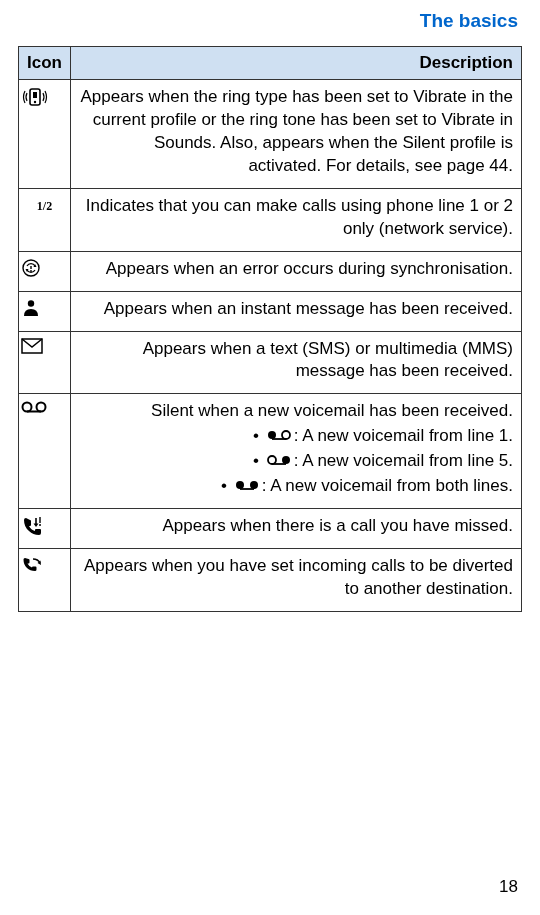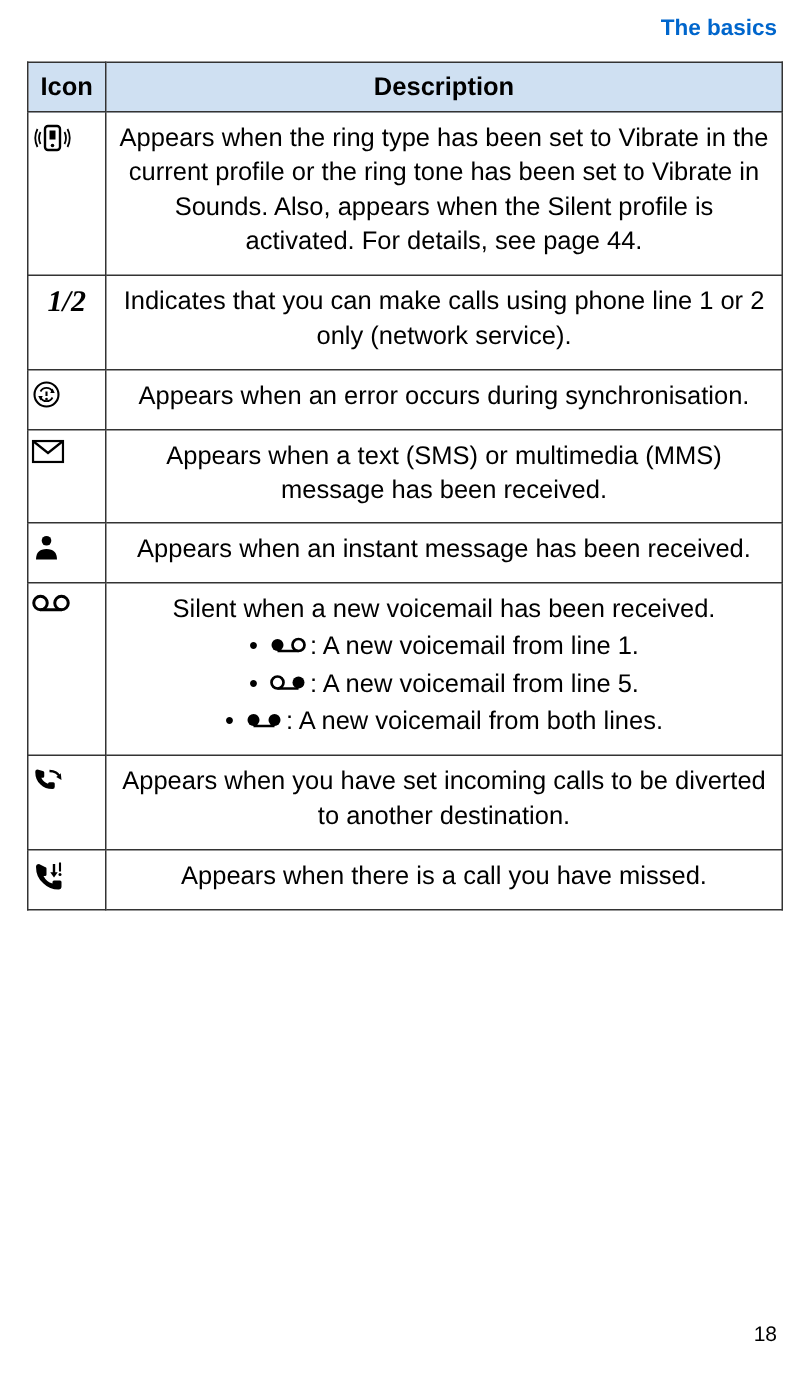--- a/index.html
+++ b/index.html
@@ -10,31 +10,31 @@
     font-family: Verdana, Geneva, sans-serif;
     font-size: 17px;
     color: #000;
     position: relative;
     padding: 0 18px;
   }
   .breadcrumb {
     text-align: right;
     color: #0066cc;
     font-weight: bold;
-    font-size: 15px;
+    font-size: 19px;
     padding: 10px 4px 14px 0;
   }
   table.icon-table {
     border-collapse: collapse;
     width: 100%;
   }
   table.icon-table th, table.icon-table td {
     border: 1px solid #333;
     vertical-align: top;
-    text-align: center;
+    text-align: right;
   }
   table.icon-table th {
     background: #cfe0f2;
     font-weight: bold;
     padding: 6px 8px;
     font-size: 17px;
   }
   table.icon-table th.col-icon { width: 52px; }
   table.icon-table td.col-icon {
     text-align: center;
@@ -50,21 +50,21 @@
   .sub-bullet-line { margin-top: 2px; }
   .inline-icon {
     display: inline-block;
     vertical-align: middle;
     margin: 0 2px;
   }
   .page-num {
     position: absolute;
     bottom: 18px;
     right: 22px;
-    font-size: 14px;
+    font-size: 17px;
   }
   svg { display: block; }
   .inline-icon svg { display: inline-block; }
 </style>
 </head>
 <body>
 
 <div class="breadcrumb">The basics</div>
 
 <table class="icon-table">
@@ -90,21 +90,21 @@
           </svg>
         </span>
       </td>
       <td class="col-desc">
         <span>Appears when the ring type has been set to </span><span class="bold">Vibrate</span><span> in the current profile or the ring tone has been set to </span><span class="bold">Vibrate</span><span> in Sounds. Also, appears when the Silent profile is activated. For details, see page 44.</span>
       </td>
     </tr>
 
     <tr>
       <td class="col-icon">
-        <span style="font-weight:bold;font-size:20px;font-family:Georgia,serif;font-style:italic;">1/2</span>
+        <span style="font-weight:bold;font-size:12px;font-family:Georgia,serif;">1/2</span>
       </td>
       <td class="col-desc">Indicates that you can make calls using phone line 1 or 2 only (network service).</td>
     </tr>
 
 
 
     <tr>
       <td class="col-icon">
         <span>
           <svg width="20" height="20" viewBox="0 0 20 20">
@@ -117,39 +117,39 @@
             <circle cx="10" cy="13" r="0.9" fill="#000"></circle>
           </svg>
         </span>
       </td>
       <td class="col-desc">Appears when an error occurs during synchronisation.</td>
     </tr>
 
     <tr>
       <td class="col-icon">
         <span>
+          <svg width="20" height="20" viewBox="0 0 20 20">
+            <circle cx="10" cy="5.5" r="3.2" fill="#000"></circle>
+            <path d="M3 18 Q3 11 10 11 Q17 11 17 18 Z" fill="#000"></path>
+          </svg>
+        </span>
+      </td>
+      <td class="col-desc">Appears when an instant message has been received.</td>
+    </tr>
+
+    <tr>
+      <td class="col-icon">
+        <span>
           <svg width="22" height="16" viewBox="0 0 22 16">
             <rect x="1" y="1" width="20" height="14" fill="none" stroke="#000" stroke-width="1.5"></rect>
             <path d="M1 1 L11 9 L21 1" fill="none" stroke="#000" stroke-width="1.5"></path>
           </svg>
         </span>
       </td>
       <td class="col-desc">Appears when a text (SMS) or multimedia (MMS) message has been received.</td>
-    </tr>
-
-    <tr>
-      <td class="col-icon">
-        <span>
-          <svg width="20" height="20" viewBox="0 0 20 20">
-            <circle cx="10" cy="5.5" r="3.2" fill="#000"></circle>
-            <path d="M3 18 Q3 11 10 11 Q17 11 17 18 Z" fill="#000"></path>
-          </svg>
-        </span>
-      </td>
-      <td class="col-desc">Appears when an instant message has been received.</td>
     </tr>
 
     <tr>
       <td class="col-icon">
         <span>
           <svg width="26" height="14" viewBox="0 0 26 14">
             <circle cx="6" cy="7" r="4.5" fill="none" stroke="#000" stroke-width="2"></circle>
             <circle cx="20" cy="7" r="4.5" fill="none" stroke="#000" stroke-width="2"></circle>
             <line x1="6" y1="11.5" x2="20" y2="11.5" stroke="#000" stroke-width="2"></line>
           </svg>
@@ -185,40 +185,40 @@
               </svg>
             </span><span>: A new voicemail from both lines.</span>
           </div>
         </div>
       </td>
     </tr>
 
     <tr>
       <td class="col-icon">
         <span>
-          <svg width="22" height="20" viewBox="0 0 22 20">
-            <path d="M4 3 Q2.5 3 2.5 4.5 Q2.5 10 6 13 Q9 16 14 16 Q15.5 16 15.5 14.5 L15.5 12.5 Q15.5 11.5 14.5 11.5 L12 11.5 Q11 11.5 11 12.5 Q8 11.5 6.5 8.5 L7.5 8.5 Q8.5 8.5 8.5 7.5 L8.5 5 Q8.5 4 7.5 4 Z" fill="#000"></path>
-            <path d="M12 4 Q17 4 19 8" fill="none" stroke="#000" stroke-width="1.6"></path>
-            <polygon points="20,10 16.5,8 19.5,5.5" fill="#000"></polygon>
-          </svg>
-        </span>
-      </td>
-      <td class="col-desc">Appears when you have set incoming calls to be diverted to another destination.</td>
-    </tr>
-
-    <tr>
-      <td class="col-icon">
-        <span>
           <svg width="22" height="22" viewBox="0 0 22 22">
             <path d="M5 3 Q3 3 3 5 Q3 12 8 16 Q12 20 18 20 Q20 20 20 18 L20 15 Q20 14 19 14 L15 14 Q14 14 14 15 L14 16 Q10 15 8 11 L9 11 Q10 11 10 10 L10 6 Q10 5 9 5 Z" fill="#000"></path>
             <line x1="15" y1="3" x2="15" y2="10" stroke="#000" stroke-width="1.6"></line>
             <polygon points="15,12 12.5,8.5 17.5,8.5" fill="#000"></polygon>
             <line x1="19" y1="2" x2="19" y2="8" stroke="#000" stroke-width="1.4"></line>
             <circle cx="19" cy="10" r="1" fill="#000"></circle>
           </svg>
         </span>
       </td>
       <td class="col-desc">Appears when there is a call you have missed.</td>
     </tr>
+
+    <tr>
+      <td class="col-icon">
+        <span>
+          <svg width="22" height="20" viewBox="0 0 22 20">
+            <path d="M4 3 Q2.5 3 2.5 4.5 Q2.5 10 6 13 Q9 16 14 16 Q15.5 16 15.5 14.5 L15.5 12.5 Q15.5 11.5 14.5 11.5 L12 11.5 Q11 11.5 11 12.5 Q8 11.5 6.5 8.5 L7.5 8.5 Q8.5 8.5 8.5 7.5 L8.5 5 Q8.5 4 7.5 4 Z" fill="#000"></path>
+            <path d="M12 4 Q17 4 19 8" fill="none" stroke="#000" stroke-width="1.6"></path>
+            <polygon points="20,10 16.5,8 19.5,5.5" fill="#000"></polygon>
+          </svg>
+        </span>
+      </td>
+      <td class="col-desc">Appears when you have set incoming calls to be diverted to another destination.</td>
+    </tr>
   </tbody>
 </table>
 
 <div class="page-num">18</div>
 
 </body></html>

